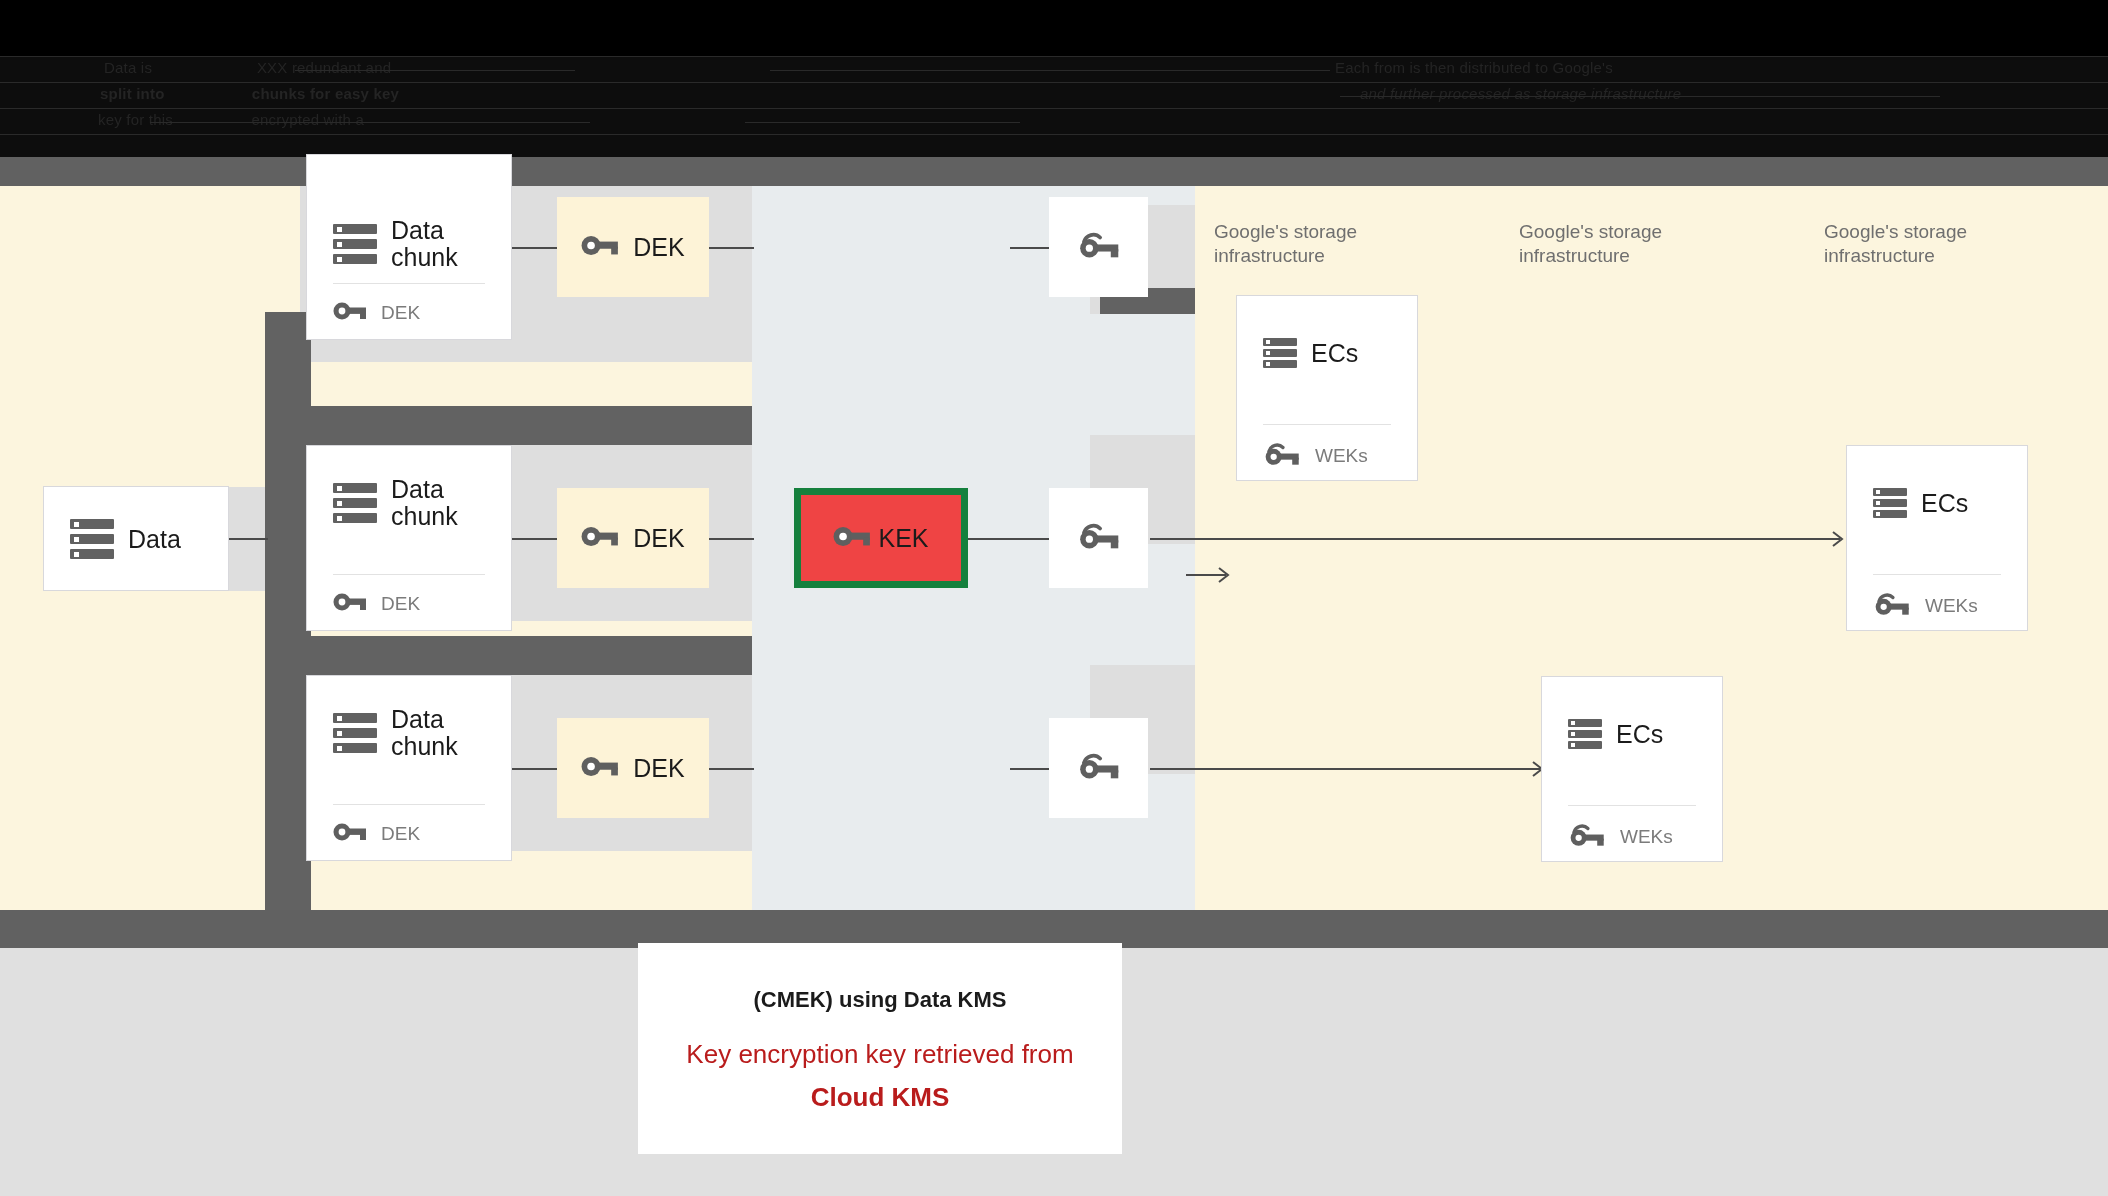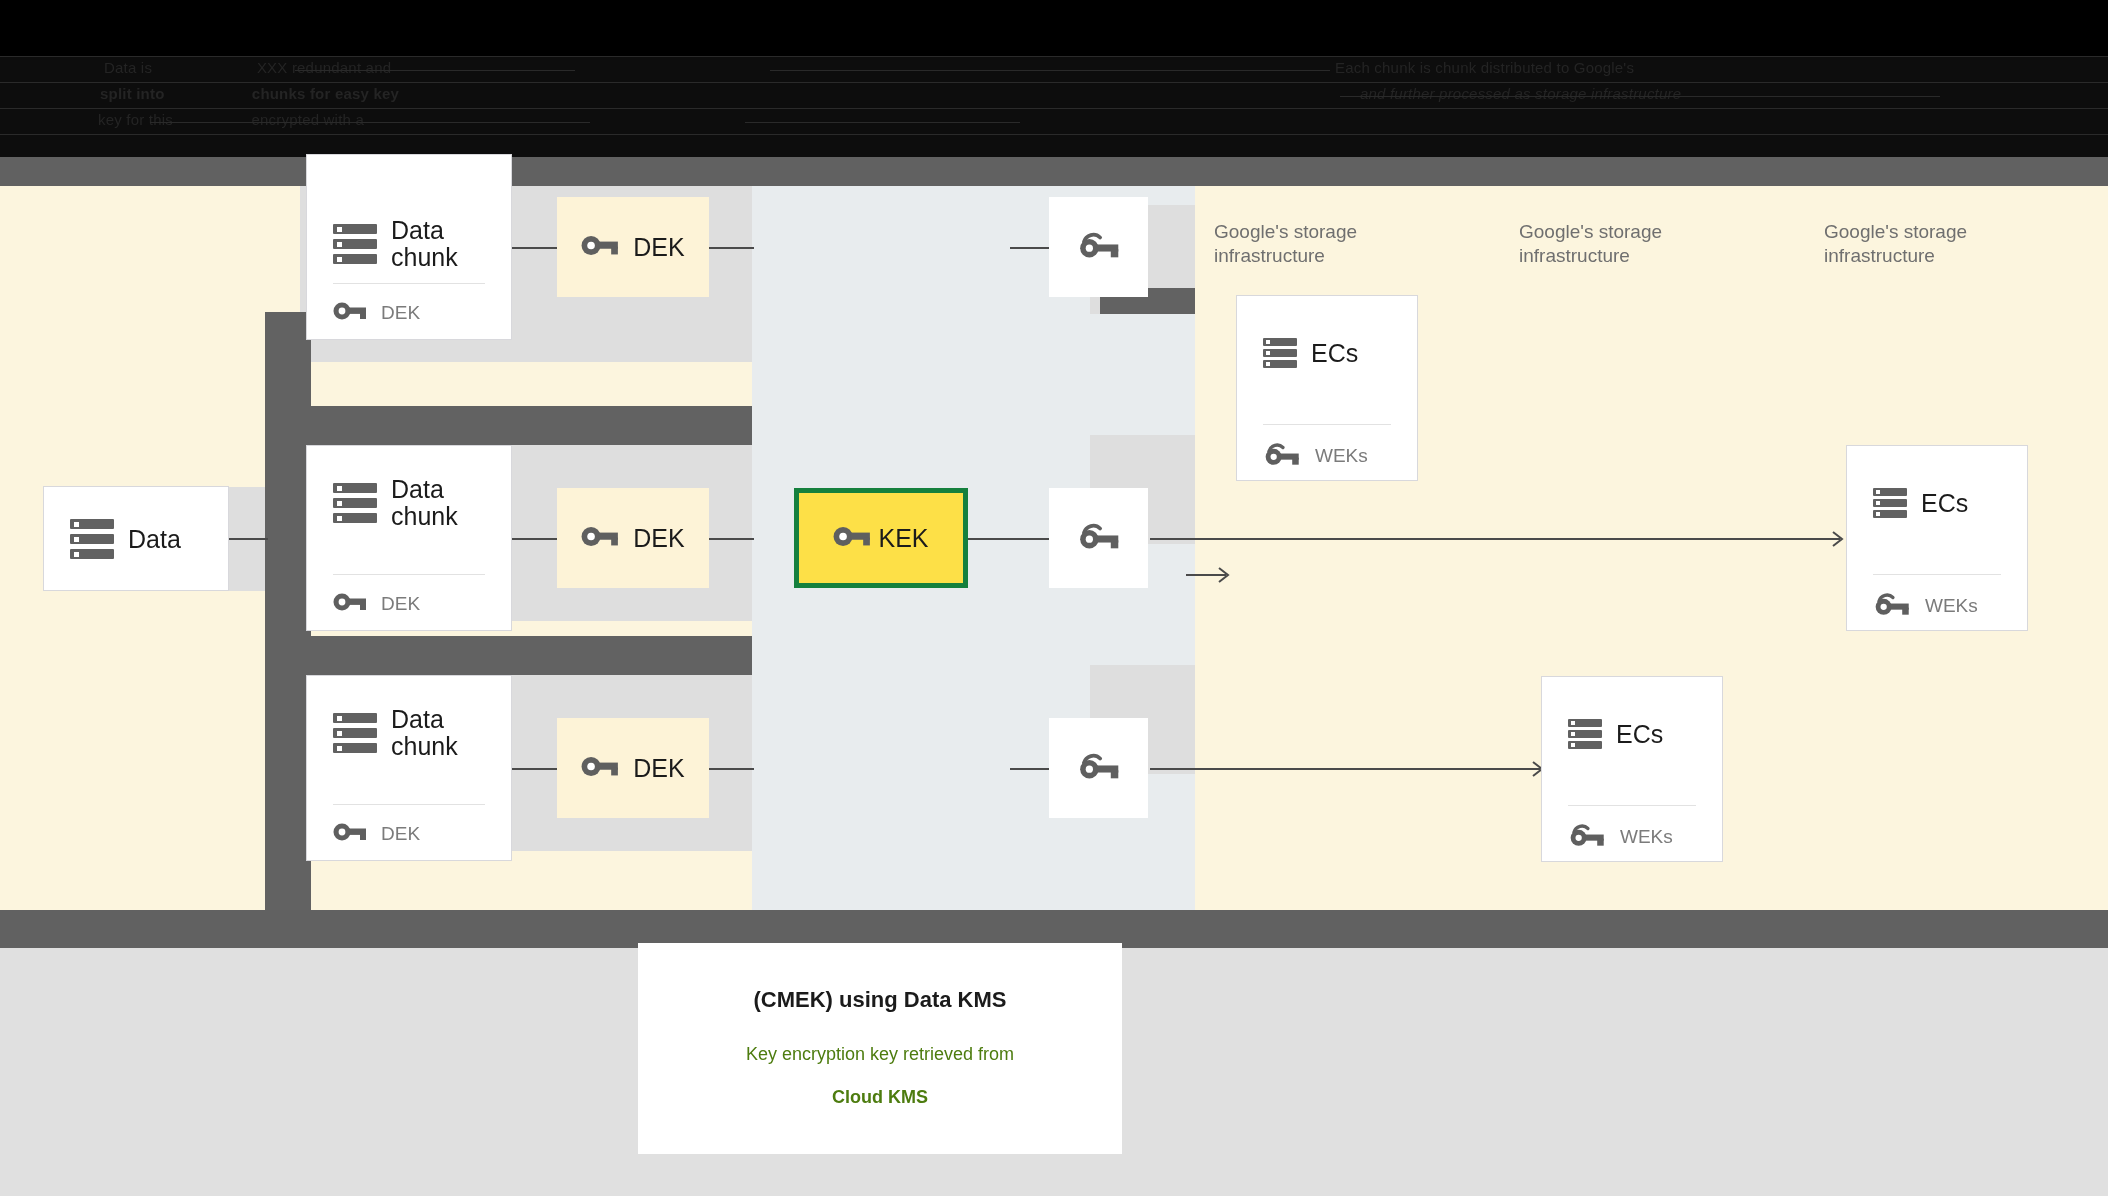--- a/index.html
+++ b/index.html
@@ -25,21 +25,21 @@
 
   
   .card{position:absolute;background:#fff;border:1px solid #d8d8dc;box-sizing:border-box;}
   .card-top{display:flex;align-items:center;gap:14px;padding:26px 0 0 26px;}
   .card-title{font-size:25px;color:#1b1b1b;line-height:27px;}
   .hr{position:absolute;left:26px;right:26px;height:1px;background:#e2e2e2;}
   .card-foot{position:absolute;left:26px;display:flex;align-items:center;gap:14px;}
   .foot-label{font-size:19px;color:#7b7b7b;}
 
   .keybox{position:absolute;background:#fdf3d7;display:flex;align-items:center;justify-content:center;gap:14px;}
-  .keybox.mint{background:#fde047;border:5px solid #15803d;box-sizing:border-box;gap:7px;}
+  .keybox.mint{background:#ef4444;border:7px solid #15803d;box-sizing:border-box;gap:7px;}
   .keybox-label{font-size:25px;color:#1b1b1b;}
 
   .wrapbox{position:absolute;background:#fff;display:flex;align-items:center;justify-content:center;}
 
   .infra{position:absolute;font-size:19px;line-height:24px;color:#6f6f6f;white-space:pre-line;}
 
   
   .svr{width:44px;height:40px;flex:none;}
   .svr i{display:block;height:10px;margin-bottom:5px;background:#616161;position:relative;border-radius:1px;}
   .svr i:last-child{margin-bottom:0;}
@@ -49,34 +49,34 @@
   .svr.sm i:before{left:3px;top:2px;width:4px;height:4px;}
 
   .keyic{flex:none;}
 
   
   .darkband{position:absolute;left:0;top:910px;width:2108px;height:38px;background:#616161;}
   .greyfill{position:absolute;left:0;top:948px;width:2108px;height:248px;background:#e0e0e0;}
   .caption{position:absolute;left:638px;top:943px;width:484px;height:211px;background:#fff;
            display:flex;flex-direction:column;align-items:center;justify-content:center;text-align:center;}
   .cap-b{font-size:22px;font-weight:bold;color:#1b1b1b;line-height:29px;}
-  .cap-n{font-size:18px;color:#4d7c0f;line-height:29px;margin-top:26px;}
+  .cap-n{font-size:26px;color:#b91c1c;line-height:29px;margin-top:26px;}
   .cap-n b{font-weight:bold;}
 </style>
 </head>
 <body>
 
 <div id="page">
 
   <div class="hdr-black"></div>
   <div class="hdr-dark">
     <div class="hdr-txt" style="left:104px;top:1px;">Data is                        XXX redundant and</div>
     <div class="hdr-txt" style="left:100px;top:27px;font-weight:bold;">split into                    chunks for easy key</div>
     <div class="hdr-txt" style="left:98px;top:53px;">key for this                  encrypted with a</div>
-    <div class="hdr-txt" style="left:1335px;top:1px;">Each chunk is chunk distributed to Google's</div>
+    <div class="hdr-txt" style="left:1335px;top:1px;">Each from is then distributed to Google's</div>
     <div class="hdr-txt" style="left:1360px;top:27px;font-style:italic;">and further processed as storage infrastructure</div>
     <div class="hdr-rule" style="left:0;top:0;width:2108px;"></div>
     <div class="hdr-rule" style="left:0;top:26px;width:2108px;"></div>
     <div class="hdr-rule" style="left:0;top:52px;width:2108px;"></div>
     <div class="hdr-rule" style="left:0;top:78px;width:2108px;"></div>
     <div class="hdr-rule" style="left:295px;top:14px;width:280px;"></div>
     <div class="hdr-rule" style="left:770px;top:14px;width:560px;"></div>
     <div class="hdr-rule" style="left:150px;top:66px;width:440px;"></div>
     <div class="hdr-rule" style="left:745px;top:66px;width:275px;"></div>
     <div class="hdr-rule" style="left:1340px;top:40px;width:600px;"></div>

